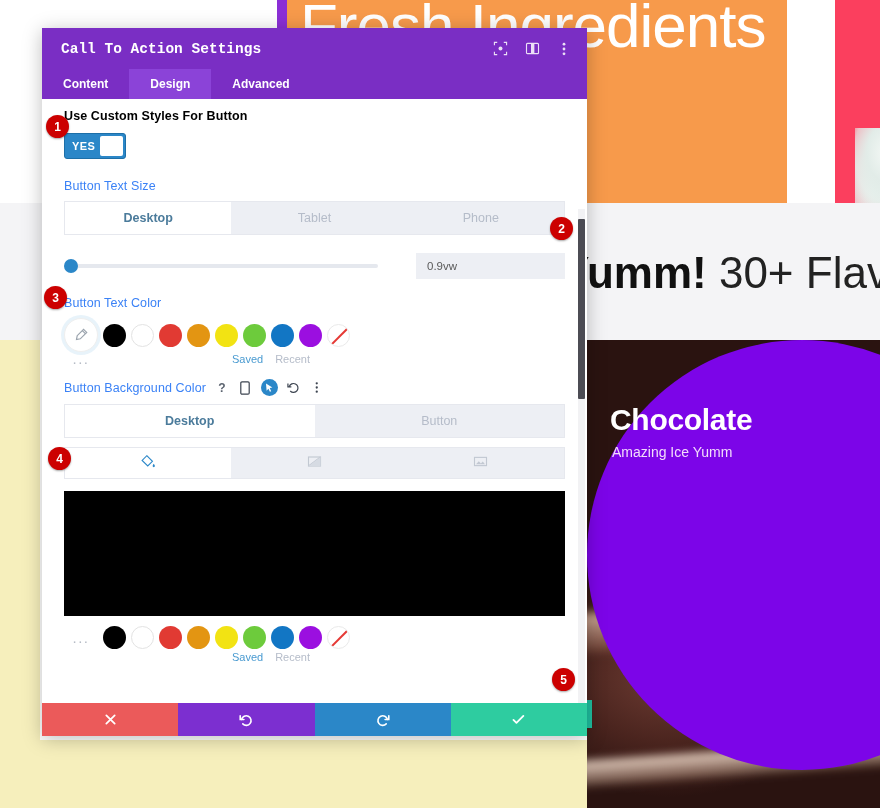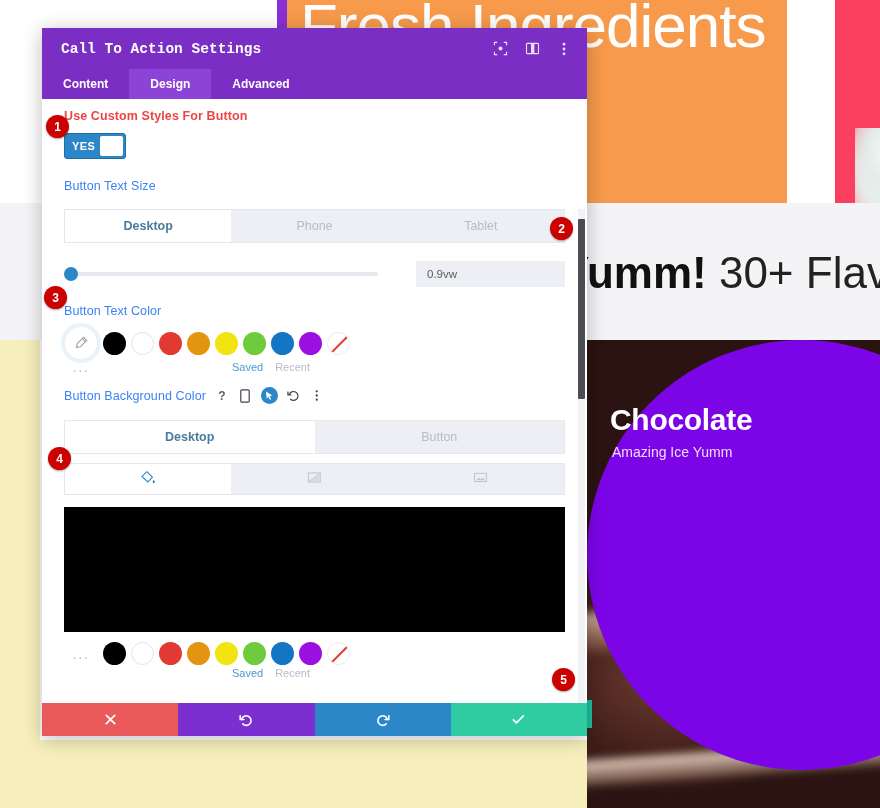--- a/index.html
+++ b/index.html
@@ -115,35 +115,35 @@
   .modal-tabs { height:30px; background:#7A2EC4; display:flex; flex:0 0 auto; }
   .mtab {
     height:30px; padding:0 21px; display:flex; align-items:center; justify-content:center;
     color:#ffffff; font-size:12px; font-weight:700; cursor:pointer;
   }
   .mtab.active { background:#8B43D8; }
 
   .modal-body { flex:1 1 auto; position:relative; overflow:hidden; background:#ffffff; }
   .scroll-inner { position:absolute; inset:0; padding:10px 22px 0 22px; }
 
-  .field-label { font-size:12.5px; color:#ef4444; font-weight:700; letter-spacing:.1px; }
+  .field-label { font-size:12.5px; color:#000000; font-weight:700; letter-spacing:.1px; }
   .field-label.norm { font-weight:400; color:#3b82f6; }
 
   
   .toggle-row { margin-top:10px; }
   .toggle {
     display:inline-flex; align-items:center; width:62px; height:26px;
     background:#2B87C8; border-radius:3px; border:1px solid #1d6fa8; cursor:pointer;
     padding:2px;
   }
   .toggle-lbl { color:#ffffff; font-size:11px; font-weight:700; padding:0 5px; letter-spacing:.4px; }
   .toggle-knob { width:28px; height:20px; background:#ffffff; border-radius:2px; }
 
   
-  .seg { display:flex; width:100%; height:34px; margin-top:16px; border:1px solid #E6E8EE; background:#EDEFF4;text-align:right; }
+  .seg { display:flex; width:100%; height:34px; margin-top:8px; border:1px solid #E6E8EE; background:#EDEFF4;text-align:right; }
   .seg-item {
     flex:1; display:flex; align-items:center; justify-content:center;
     font-size:12.5px; color:#B5BCC9; cursor:pointer; font-weight:400;
   }
   .seg-item.active { background:#ffffff; color:#4B7B9B; font-weight:700; }
   .seg-2 .seg-item { flex:1; }
 
   
   .slider-row { display:flex; align-items:center; margin-top:18px; }
   .slider-track { flex:1; height:4px; background:#E5E8EE; border-radius:2px; position:relative; margin-right:38px; }
@@ -288,22 +288,22 @@
         <div class="toggle-row">
           <div class="toggle">
             <span class="toggle-lbl">YES</span>
             <span class="toggle-knob"></span>
           </div>
         </div>
 
         <div class="field-label norm" style="margin-top:20px;">Button Text Size</div>
         <div class="seg">
           <div class="seg-item active">Desktop</div>
+          <div class="seg-item">Tablet</div>
           <div class="seg-item">Phone</div>
-          <div class="seg-item">Tablet</div>
         </div>
         <div class="slider-row">
           <div class="slider-track">
             <div class="slider-knob"></div>
           </div>
           <input class="slider-input" readonly="" value="0.9vw" style="">
         </div>
 
         <div class="field-label norm" style="margin-top:17px;">Button Text Color</div>
         <div class="swatch-row">

